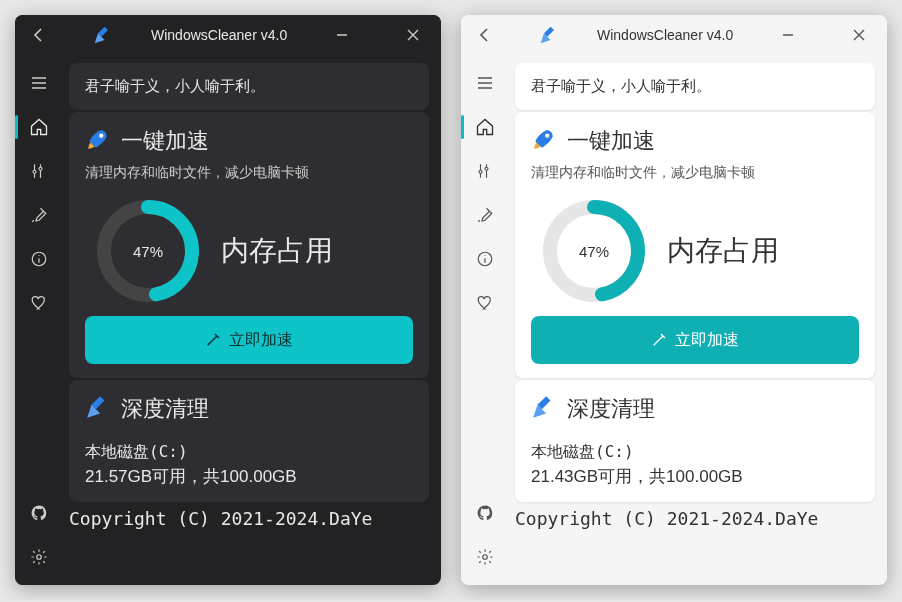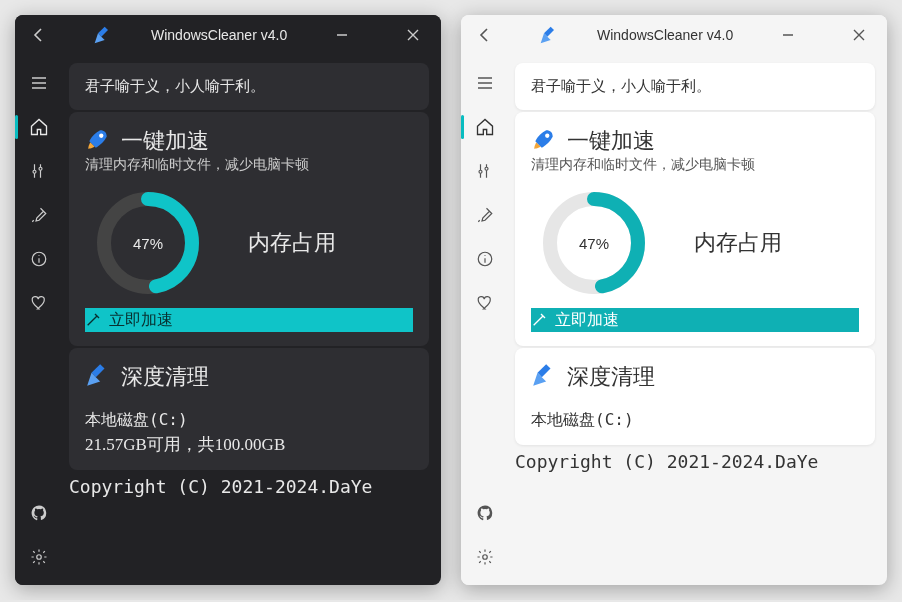--- a/index.html
+++ b/index.html
@@ -74,49 +74,49 @@
   border-radius: 8px;
   padding: 14px 16px;
 }
 .dark .card { background: #2e2e32; }
 .light .card { background: #ffffff; box-shadow: 0 1px 3px rgba(0,0,0,0.08); }
 
 .quote { font-size: 15px; }
 
 .card-head { display:flex; align-items:flex-start; gap:10px; }
 .card-title { font-size: 22px; }
-.card-sub { font-size: 14px; }
+.card-sub { font-size: 14px; margin-top: 8px; }
 .dark .card-sub { color:#ccc; }
 .light .card-sub { color:#555; }
 
 .gauge-row { display:flex; align-items:center; gap:18px; margin: 14px 0 10px 8px; }
 .gauge { position: relative; width: 110px; height: 110px; }
 .gauge-pct {
   position:absolute; inset:0;
   display:flex; align-items:center; justify-content:center;
   font-size:15px;
 }
-.gauge-label { font-size: 22px; margin-left: 27px; }
+.gauge-label { font-size: 28px; }
 
 .accelerate-btn {
   width: 100%;
-  height: 24px;
+  height: 48px;
   border: none;
-  border-radius: 0;
+  border-radius: 8px;
   background: #0fc4c8;
   color: #083030;
   font-size: 16px;
   cursor: pointer;
-  display:flex; align-items:center; justify-content:flex-start;
+  display:flex; align-items:center; justify-content:center;
   gap:8px;
   margin-top: 6px;
 }
 
 .disk-line { font-size: 16px; font-family: "SimSun", monospace; margin-top: 18px; }
-.disk-stats { font-size: 17px; font-family: Liberation Serif, serif; margin-top: 2px; }
+.disk-stats { font-size: 17px; font-family: Liberation Sans, sans-serif; margin-top: 2px; }
 
 .footer {
   text-align:left;
   font-size: 18px;
   font-family: "SimSun", monospace;
   padding: 4px 0 2px 0;
 }
 .dark .footer { color:#e8e8e8; }
 .light .footer { color:#333; }
 
@@ -356,18 +356,19 @@
 
       <div class="card">
         <div class="card-head">
           <svg width="26" height="26" viewBox="0 0 24 24">
             <path d="M14 2 L18 6 L10 14 L6 10 Z" fill="#2b7de8"></path>
             <path d="M6 10 L2 22 L14 18 L10 14 Z" fill="#5aa0f2"></path>
           </svg>
           <span class="card-title">深度清理</span>
         </div>
         <div class="disk-line">本地磁盘(C:)</div>
+        <div class="disk-stats">21.43GB可用，共100.00GB</div>
       </div>
 
       <div class="footer">Copyright (C) 2021-2024.DaYe</div>
     </div>
   </div>
 </div>
 
 </body></html>

